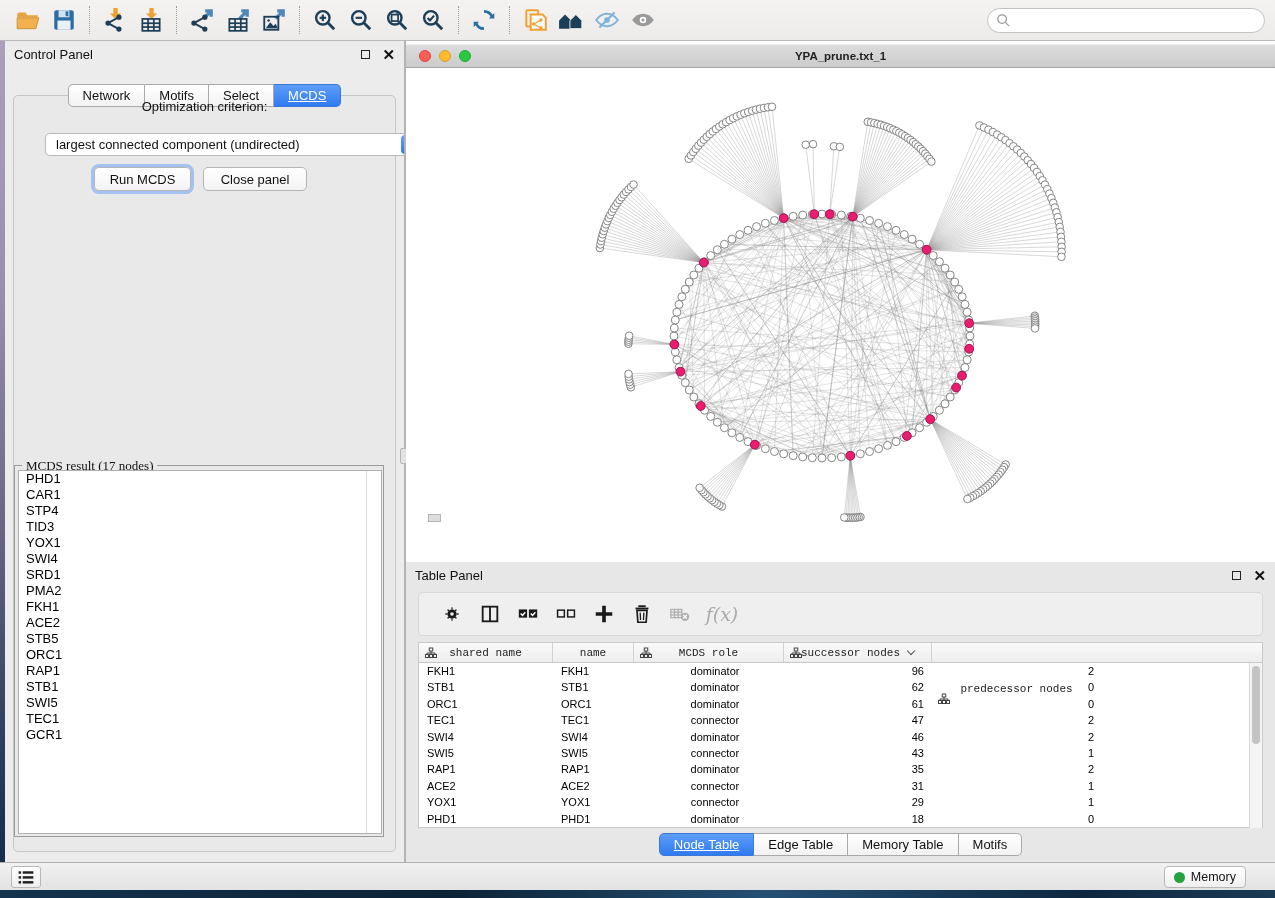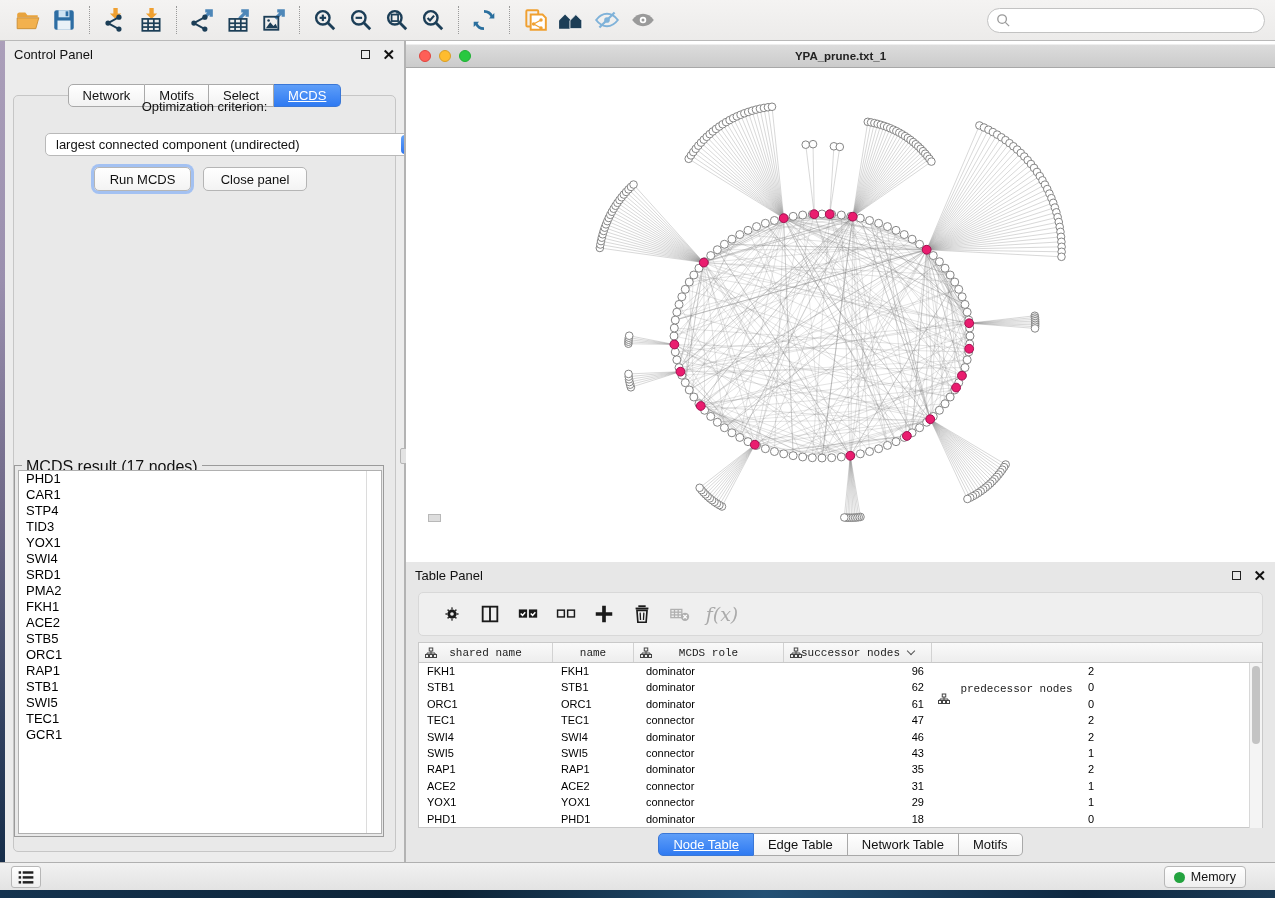--- a/index.html
+++ b/index.html
@@ -50,21 +50,21 @@
   .stepper:before, .stepper:after { content:""; position:absolute; left:5.5px; border:4px solid transparent; }
   .stepper:before { top:2px; border-bottom:5px solid #fff; }
   .stepper:after { bottom:2px; border-top:5px solid #fff; }
   .btn { position:absolute; height:24px; background:linear-gradient(#ffffff,#f3f3f3);
     border:1px solid #b5b5b5; border-radius:5px; font-size:13px; color:#111; text-align:center; }
   .btn.run { left:89px; top:126px; width:97px; box-shadow:0 0 0 3px rgba(105,160,250,.55); }
   .btn.closep { left:198px; top:126px; width:104px; }
   .mcds-group { position:absolute; left:9px; top:424px; width:370px; height:372px;
     border:1px solid #9b9b9b; }
   .mcds-group-title { position:absolute; left:7px; top:-8px; background:#e9e9e9; padding:0 4px;
-    font-size:16px; color:#111; }
+    font-size:13px; color:#111;font-family:Liberation Serif, serif; }
   .mcds-list { position:absolute; left:3px; top:4px; width:364px; height:364px; background:#fff;
     border:1px solid #b0b0b0; overflow:hidden; }
   .mcds-scroll { position:absolute; right:0; top:0; width:15px; height:100%; background:#fff; border-left:1px solid #dcdcdc; }
   .mcds-item { font-size:13px; line-height:16px; padding-left:7px; color:#000; }
 
   .v-divider { position:absolute; left:404px; top:41px; width:2px; height:821px; background:#b3b3b3; }
   .v-grip { position:absolute; left:400px; top:448px; width:9px; height:16px; background:#e3e3e3;
     border:1px solid #b5b5b5; border-radius:2px; }
 
   
@@ -90,21 +90,21 @@
   .tbl { position:absolute; left:12px; top:80px; width:845px; height:186px; background:#fff; border:1px solid #c9c9c9; }
   .tbl-header { display:flex; height:20px; background:linear-gradient(#fafafa,#ededed); border-bottom:1px solid #c9c9c9; }
   .th { position:relative; display:flex; align-items:center; justify-content:center; font-size:11px; color:#222;
     border-right:1px solid #d2d2d2;font-family:Liberation Mono, monospace; }
   .th .colicon { position:absolute; left:6px; top:4px; width:12px; height:12px; }
   .th .sortchev { display:inline-block; width:6px; height:6px; border-right:1.5px solid #555; border-bottom:1.5px solid #555;
     transform:rotate(45deg); margin-left:8px; margin-top:-3px; }
   .tr { display:flex; height:16.4px; background:#fff; }
   .td { font-size:11px; color:#000; line-height:16.4px; white-space:nowrap; overflow:hidden; }
   .td.l { text-align:left; padding-left:8px; }
-  .td.l2 { text-align:left; padding-left:12px; }
+  .td.l2 { text-align:center; padding-left:12px; }
   .td.r { text-align:right; padding-right:8px; }
   .tbl-scroll { position:absolute; right:0; top:20px; width:13px; height:165px; background:#f4f4f4; border-left:1px solid #d8d8d8; }
   .tbl-thumb { position:absolute; left:2px; top:3px; width:8px; height:78px; background:#c3c3c3; border-radius:4px; }
   .tp-tabs { position:absolute; left:0; top:271px; width:100%; display:flex; justify-content:center;align-items:center; }
 
   
   .statusbar { position:absolute; left:0; top:862px; width:1275px; height:28px;
     background:linear-gradient(#f1f1f1,#e3e3e3); border-top:1px solid #b0b0b0; }
   .sb-list-btn { position:absolute; left:11px; top:3px; width:30px; height:22px; background:linear-gradient(#fff,#efefef);
     border:1px solid #b7b7b7; border-radius:3px; display:flex; align-items:center; justify-content:center; }
@@ -1305,21 +1305,21 @@
             <div class="td r" style="width: 170px;">0</div>
           </div>
         </div>
       <div class="tbl-scroll">
         <div class="tbl-thumb"></div>
       </div>
     </div>
     <div class="tp-tabs" id="tp-tabs">
         <button class="seg first active">Node Table</button>
         <button class="seg">Edge Table</button>
-        <button class="seg">Network Table</button>
+        <button class="seg">Memory Table</button>
         <button class="seg last">Motifs</button>
       </div>
   </div>
 
   <div class="statusbar">
     <div class="sb-list-btn">
       <svg width="20" height="18" viewBox="0 0 24 22">
         <g fill="#222">
             <rect x="3" y="4" width="3" height="3"></rect>
             <rect x="8" y="4" width="13" height="3"></rect>

